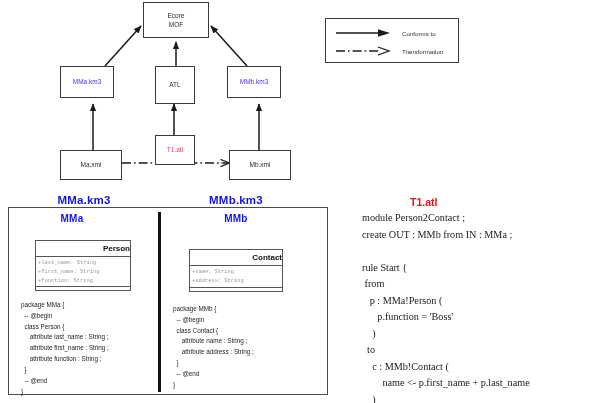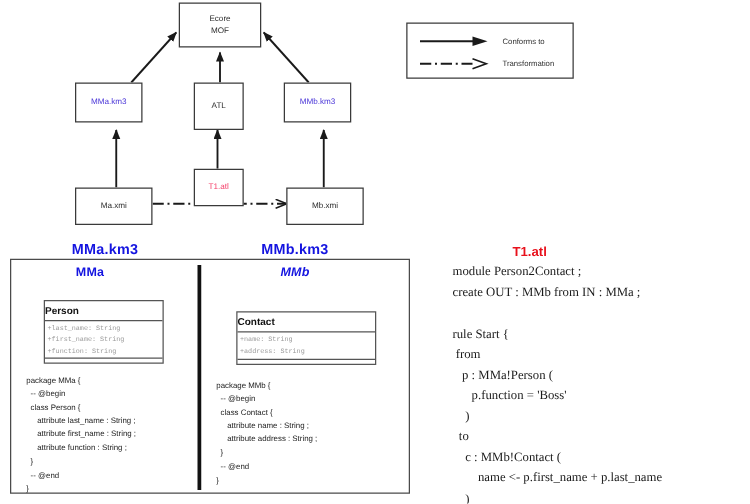--- a/index.html
+++ b/index.html
@@ -105,37 +105,37 @@
     bottom: 2px;
     width: 100%;
     text-align: center;
     font-size: 11.5px;
     font-weight: bold;
     color: #1414e0;
     letter-spacing: 0.2px;
   }
   .uml-col.left .col-title   { left: 8px; width: 110px; }
   .uml-col.left .col-footer  { left: 20px; width: 110px; }
-  .uml-col.right .col-title  { left: 0px;  width: 150px; font-style: italic; }
+  .uml-col.right .col-title  { left: 0px;  width: 150px; }
   .uml-col.right .col-footer { left: 0px;  width: 150px; }
 
   
   .classbox {
     position: absolute;
     box-sizing: border-box;
     border: 1.3px solid #555;
     background: #fff;
   }
   .classbox.left  { left: 26px; top: 32px; width: 96px; }
-  .classbox.right { left: 28px; top: 41px; width: 112px; }
+  .classbox.right { left: 28px; top: 41px; width: 94px; }
   .class-name {
     font-size: 8px;
     font-weight: bold;
     color: #111;
-    text-align: left;
+    text-align: right;
     padding: 3px 0 3px;
     border-bottom: 1.3px solid #555;
   }
   .class-attrs {
     padding: 2px 2px 1px 2px;
     border-bottom: 1.3px solid #555;
   }
   .class-attr {
     font-family: "Liberation Mono", "DejaVu Sans Mono", monospace;
     font-size: 5.4px;

